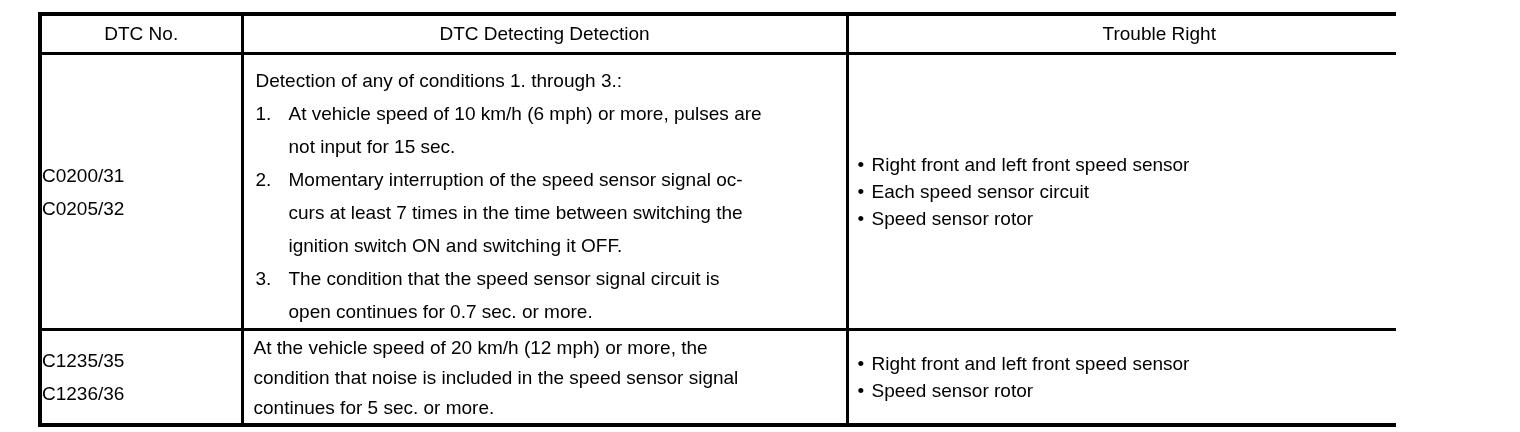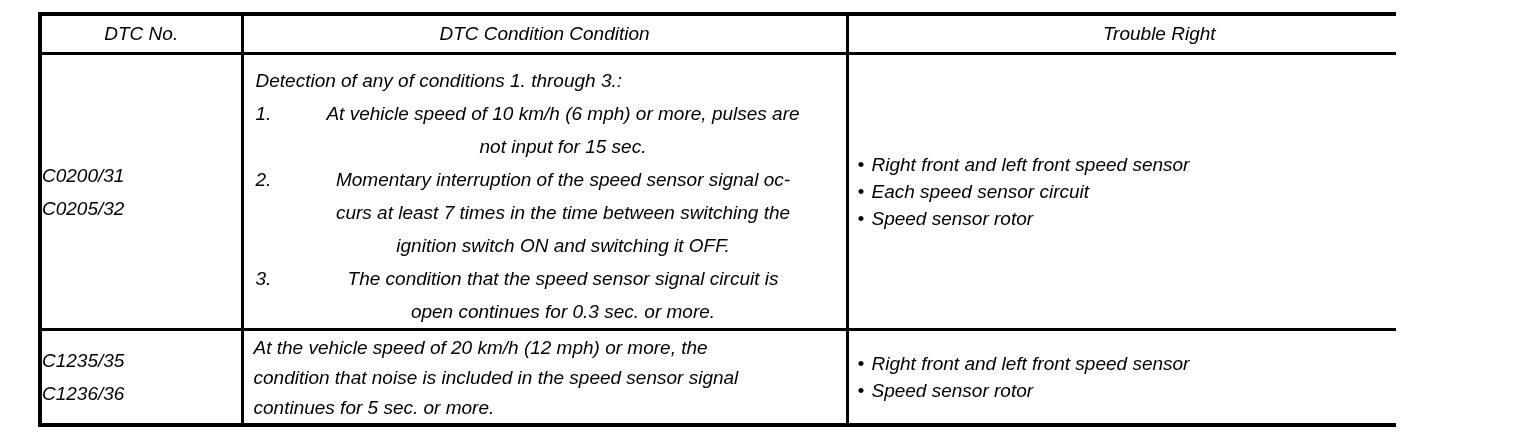--- a/index.html
+++ b/index.html
@@ -3,21 +3,21 @@
 <meta charset="utf-8">
 <style>
   html, body { margin: 0; padding: 0; }
   body {
     width: 1520px; height: 432px;
     background: #ffffff;
     color: #000000;
     font-family: "Liberation Sans", sans-serif;
     -webkit-font-smoothing: antialiased;
   }
-  .page { position: relative; width: 1396px; height: 432px; overflow: hidden; font-style: italic; }
+  .page { position: relative; width: 1396px; height: 432px; overflow: hidden; }
 
   table.dtc-table {
     position: absolute; left: 38px; top: 12px;
     width: 1432px;
     border-collapse: collapse;
     table-layout: fixed;
     border: 4px solid #000;
   }
   th, td { border: 3px solid #000; font-size: 19px; }
 
@@ -41,21 +41,21 @@
   }
 
   .cond-cell {
     vertical-align: top;
     padding: 9px 8px 0 12px;
     line-height: 33px;
   }
   .pre { white-space: pre-line; }
   .num-item { display: flex; }
   .num-item .num { flex: 0 0 33px; }
-  .num-item .txt { flex: 1; text-align: center; }
+  .num-item .txt { flex: 1; }
 
   tr.r2 .cond-cell { line-height: 30px; padding-top: 2px; padding-left: 10px; }
 
   .trouble-cell {
     vertical-align: middle;
     padding: 0 6px 0 9px;
     line-height: 27px;
   }
   .bullet-item { display: flex; }
   .bullet-item .bullet { flex: 0 0 14px; }
@@ -67,21 +67,21 @@
 <div class="page">
   <table class="dtc-table">
     <colgroup>
       <col style="width:202px">
       <col style="width:605px">
       <col style="width:625px">
     </colgroup>
     <thead>
       <tr>
         <th class="hdr">DTC No.</th>
-        <th class="hdr">DTC Condition Condition</th>
+        <th class="hdr">DTC Detecting Detection</th>
         <th class="hdr">Trouble Right</th>
       </tr>
     </thead>
     <tbody>
       <tr class="r1">
         <td class="dtc-cell">C0200/31
 C0205/32</td>
         <td class="cond-cell">
           <div>Detection of any of conditions 1. through 3.:</div>
           <div class="num-item">
@@ -91,21 +91,21 @@
           </div>
           <div class="num-item">
             <span class="num">2.</span>
             <span class="txt pre">Momentary interruption of the speed sensor signal oc-
 curs at least 7 times in the time between switching the
 ignition switch ON and switching it OFF.</span>
           </div>
           <div class="num-item">
             <span class="num">3.</span>
             <span class="txt pre">The condition that the speed sensor signal circuit is
-open continues for 0.3 sec. or more.</span>
+open continues for 0.7 sec. or more.</span>
           </div>
         </td>
         <td class="trouble-cell">
           <div class="bullet-item">
             <span class="bullet">•</span>
             <span class="txt">Right front and left front speed sensor</span>
           </div>
           <div class="bullet-item">
             <span class="bullet">•</span>
             <span class="txt">Each speed sensor circuit</span>

